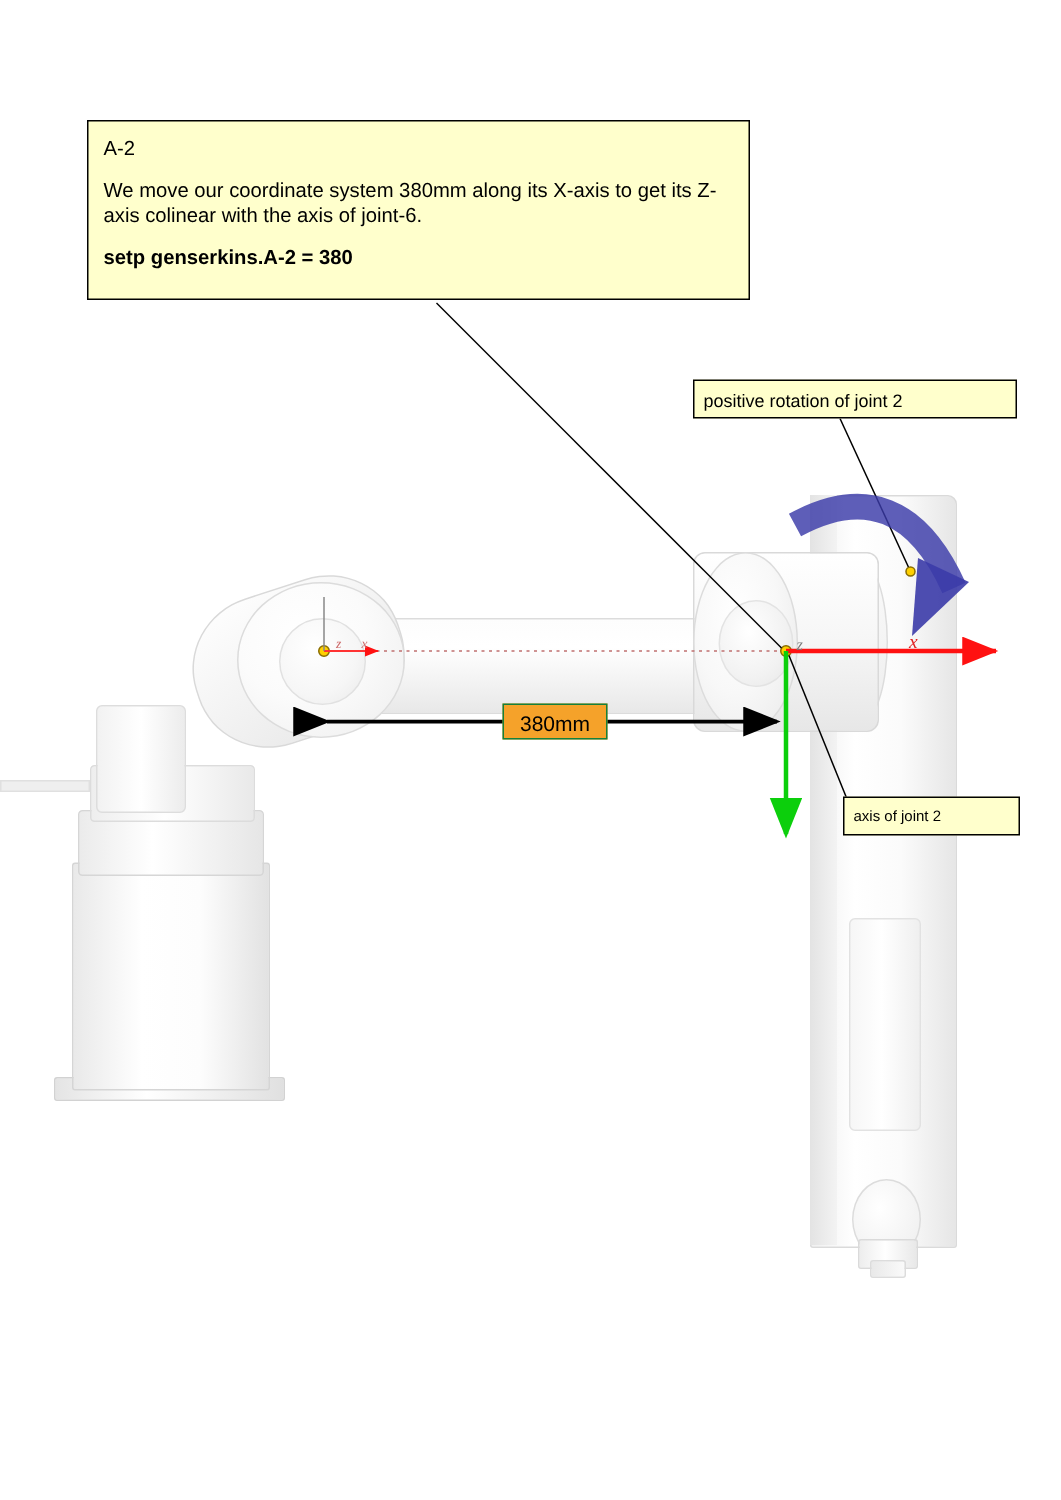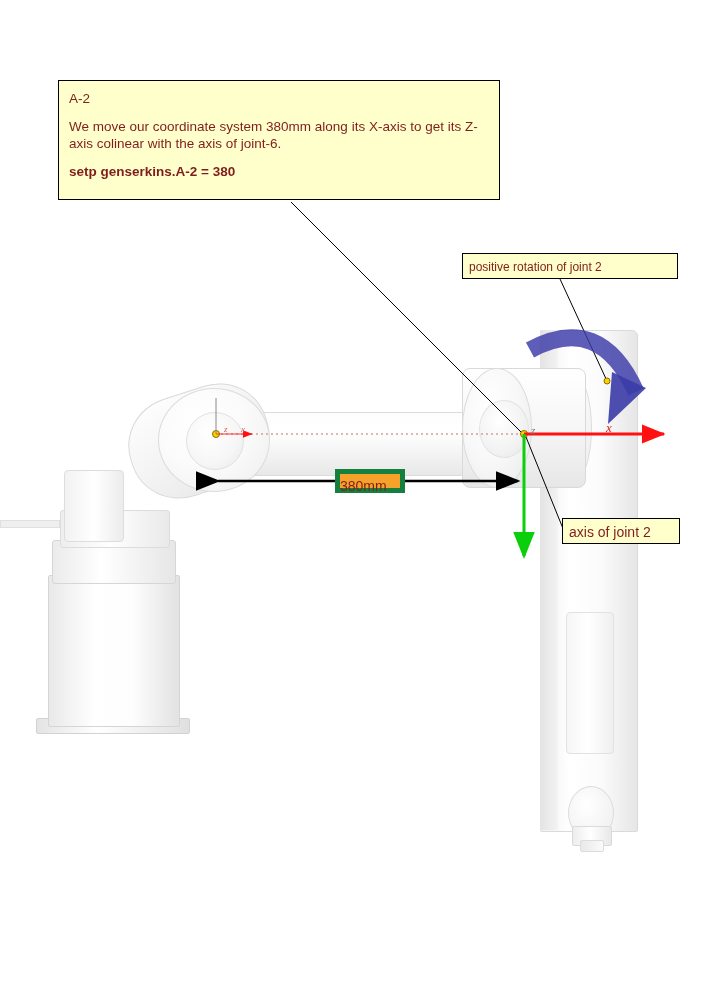--- a/index.html
+++ b/index.html
@@ -154,54 +154,54 @@
     background: linear-gradient(to right, #e9e9e9, #fafafa);
     border: 1px solid #dcdcdc;
     border-radius: 2px;
   }
 
   
   .callout {
     position: absolute;
     background: #ffffcc;
     border: 1px solid #000000;
-    color: #7f1d1d;
+    color: #000000;
     box-sizing: border-box;
   }
   #note-a2 {
     left: 58px; top: 80px; width: 442px; height: 120px;
     padding: 10px 10px 8px 10px;
     font-size: 13.5px;
     line-height: 1.22;
   }
   #note-a2 .ttl { margin: 0 0 12px 0; }
   #note-a2 .para { margin: 0 0 12px 0; }
   #note-a2 .cmd { margin: 0; font-weight: bold; }
 
   #label-rotation {
     left: 462px; top: 253px; width: 216px; height: 26px;
     font-size: 12px;
     line-height: 26px;
     padding-left: 6px;
     white-space: nowrap;
   }
   #label-axis {
-    left: 562px; top: 518px; width: 118px; height: 26px;
-    font-size: 14px;
+    left: 562px; top: 531px; width: 118px; height: 26px;
+    font-size: 10px;
     line-height: 26px;
     padding-left: 6px;
     white-space: nowrap;
   }
   #label-380 {
     left: 335px; top: 469px; width: 70px; height: 24px;
     background: #f5a22a;
-    border: 5px solid #15803d;
+    border: 1px solid #15803d;
     font-size: 14px;
     line-height: 24px;
-    text-align: left;
+    text-align: center;
   }
 
   
   .axis-letter {
     position: absolute;
     font-size: 9px;
     font-family: "Liberation Serif", serif;
     font-style: italic;
     color: #cc6666;
   }

